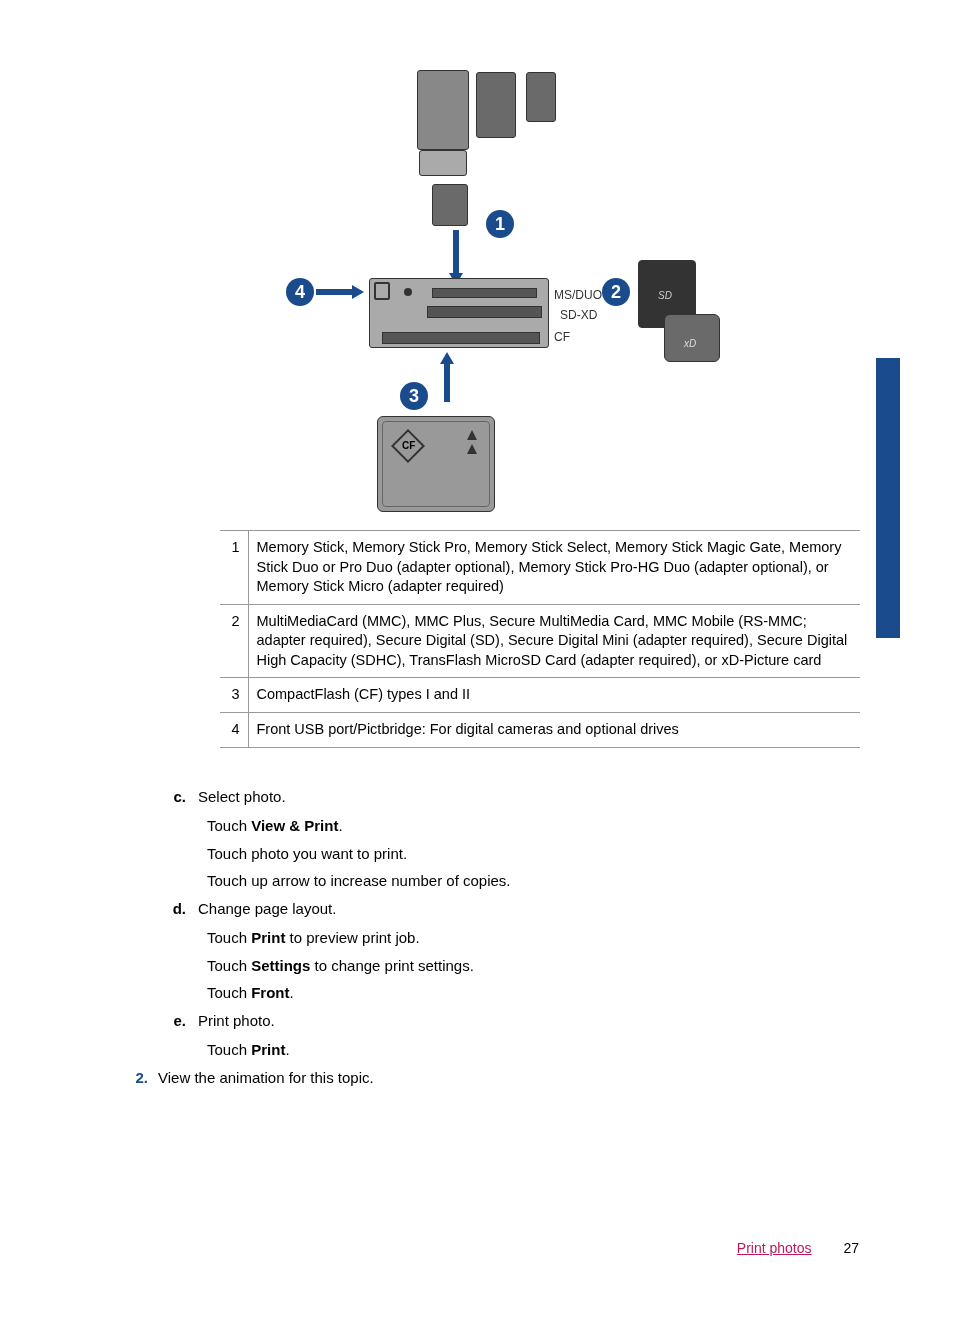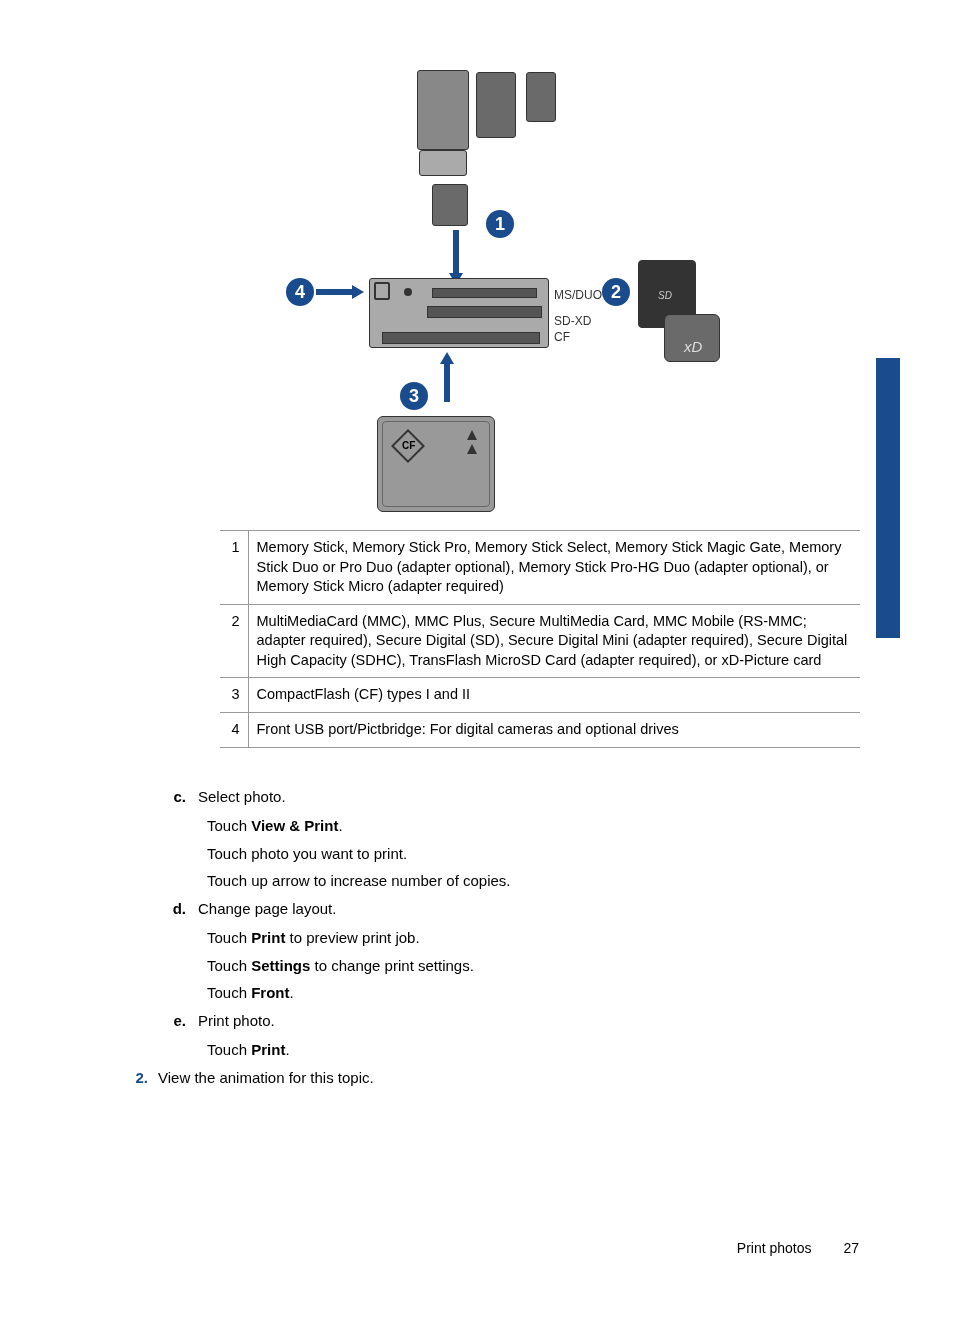--- a/index.html
+++ b/index.html
@@ -140,21 +140,21 @@
     font-weight: bold;
     transform: rotate(-90deg);
     transform-origin: right top;
   }
   .footer {
     position: absolute;
     bottom: 65px;
     right: 95px;
     font-size: 14px;
   }
-  .footer .link { color: #000000; }
+  .footer .link { color: #be185d; text-decoration: underline; }
   .footer .pg { margin-left: 28px; }
 </style>
 </head>
 <body>
 
 <div class="side-tab"></div>
 <div class="side-tab-label">Print</div>
 
 <div class="content">
 
@@ -172,32 +172,32 @@
 
     <div class="slot-block" style="left:97px; top:218px; width:180px; height:70px; background:#aaa; border-radius:3px;"></div>
     <div class="slot-block" style="left:160px; top:228px; width:105px; height:10px;"></div>
     <div class="slot-block" style="left:155px; top:246px; width:115px; height:12px;"></div>
     <div class="slot-block" style="left:110px; top:272px; width:158px; height:12px;"></div>
 
     <div style="position:absolute; left:102px; top:222px; width:16px; height:18px; border:2px solid #333; border-radius:2px;"></div>
     <div style="position:absolute; left:132px; top:228px; width:8px; height:8px; background:#333; border-radius:50%;"></div>
 
     <div class="slot-label" style="left:282px; top:228px;">MS/DUO</div>
-    <div class="slot-label" style="left:282px; top:248px;margin-top:6px;">SD-XD</div>
+    <div class="slot-label" style="left:288px; top:248px;">SD-XD</div>
     <div class="slot-label" style="left:282px; top:270px;">CF</div>
 
     <div class="num-circle" style="left:14px; top:218px;">4</div>
     <div class="arrow" style="left:44px; top:229px; width:38px; height:6px;"></div>
     <div class="arrow-head-right" style="left:80px; top:225px;"></div>
 
     <div class="num-circle" style="left:330px; top:218px;">2</div>
     <div class="card" style="left:366px; top:200px; width:58px; height:68px; background:#333; border-radius:4px 4px 4px 4px;"></div>
     <div style="position:absolute; left:386px; top:230px; color:#ccc; font-size:10px; font-style:italic;">SD</div>
     <div class="card" style="left:392px; top:254px; width:56px; height:48px; border-radius:6px;"></div>
-    <div style="position:absolute; left:412px; top:278px; color:#ddd; font-size:15px; font-style:italic;">xD</div>
+    <div style="position:absolute; left:412px; top:278px; color:#ddd; font-size:10px; font-style:italic;">xD</div>
 
     <div class="num-circle" style="left:128px; top:322px;">3</div>
     <div class="arrow" style="left:172px; top:302px; width:6px; height:40px;"></div>
     <div class="arrow-head-up" style="left:168px; top:292px;"></div>
     <div class="card" style="left:105px; top:356px; width:118px; height:96px; background:#999; border-radius:6px;"></div>
     <div style="position:absolute; left:110px; top:361px; width:108px; height:86px; border:1px solid #666; border-radius:4px;"></div>
     <div style="position:absolute; left:124px; top:374px; width:24px; height:24px; border:2px solid #333; transform:rotate(45deg);"></div>
     <div style="position:absolute; left:130px; top:380px; font-size:10px; font-weight:bold;">CF</div>
     <div style="position:absolute; left:195px; top:370px; width:0; height:0; border-left:5px solid transparent; border-right:5px solid transparent; border-bottom:10px solid #333;"></div>
     <div style="position:absolute; left:195px; top:384px; width:0; height:0; border-left:5px solid transparent; border-right:5px solid transparent; border-bottom:10px solid #333;"></div>

